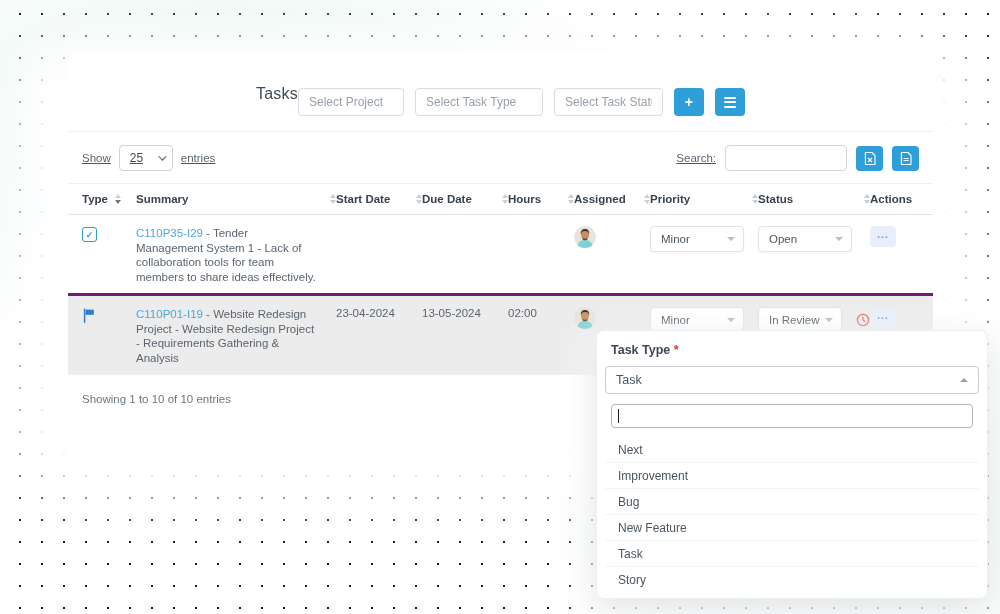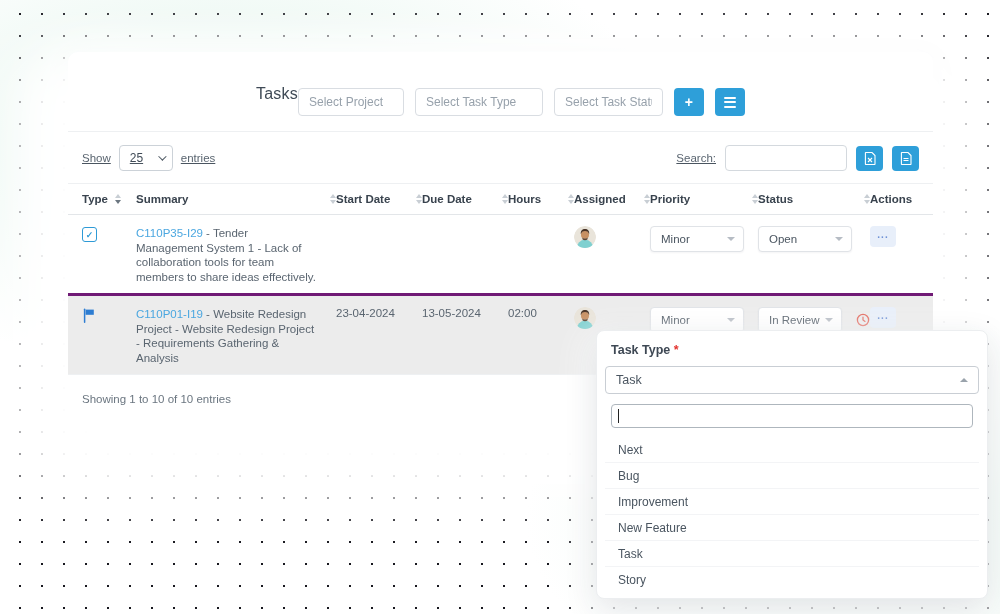--- a/index.html
+++ b/index.html
@@ -349,19 +349,19 @@
   </div>
   <div class="panel-select">
     <span>Task</span>
     <span class="caret-up"></span>
   </div>
   <div class="panel-search">
     <span class="cursor"></span>
   </div>
   <div class="options">
     <div class="option">Next</div>
+    <div class="option">Improvement</div>
     <div class="option">Bug</div>
-    <div class="option">Improvement</div>
     <div class="option">New Feature</div>
     <div class="option">Task</div>
     <div class="option">Story</div>
   </div>
 </div>
 
 </body></html>

